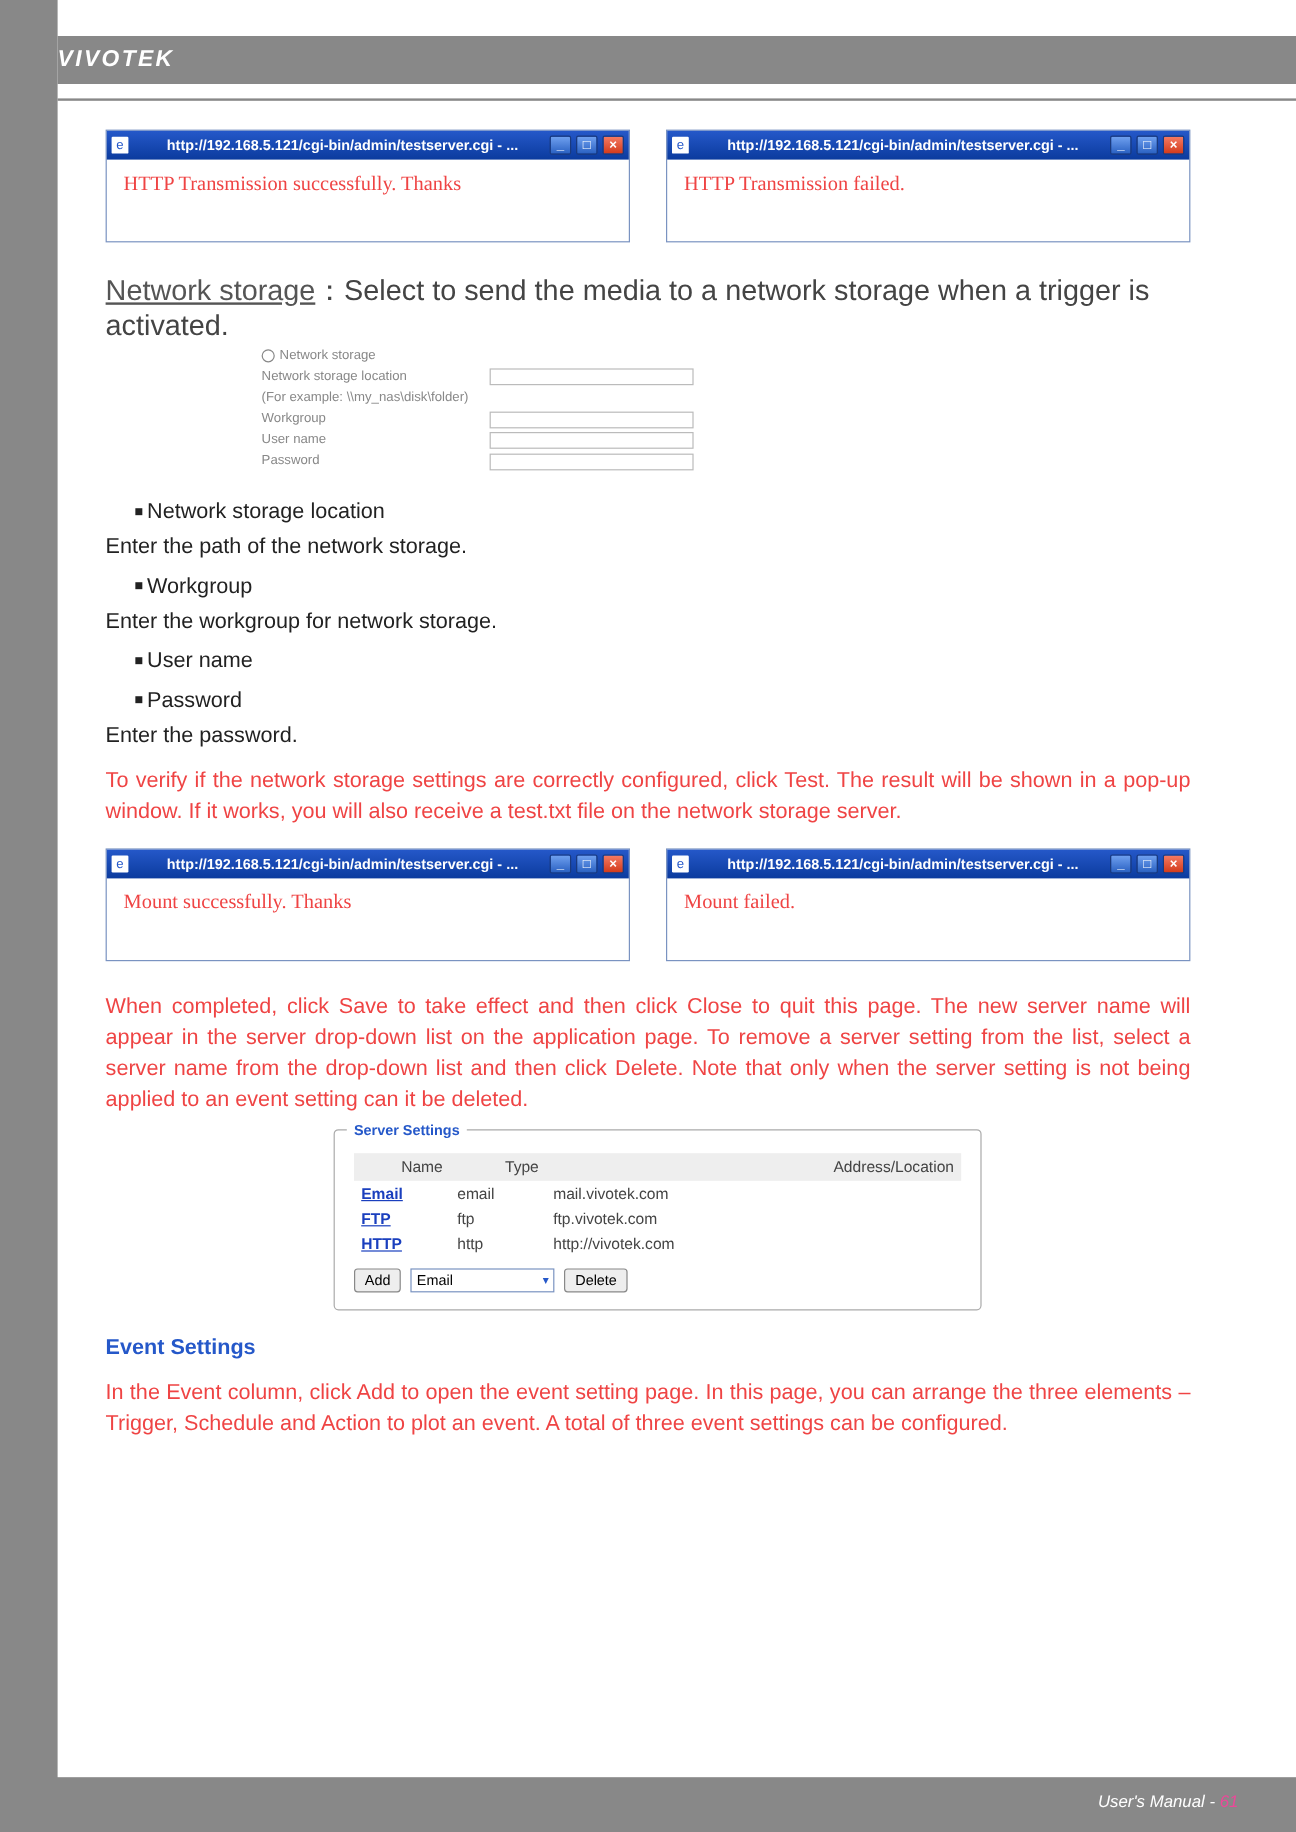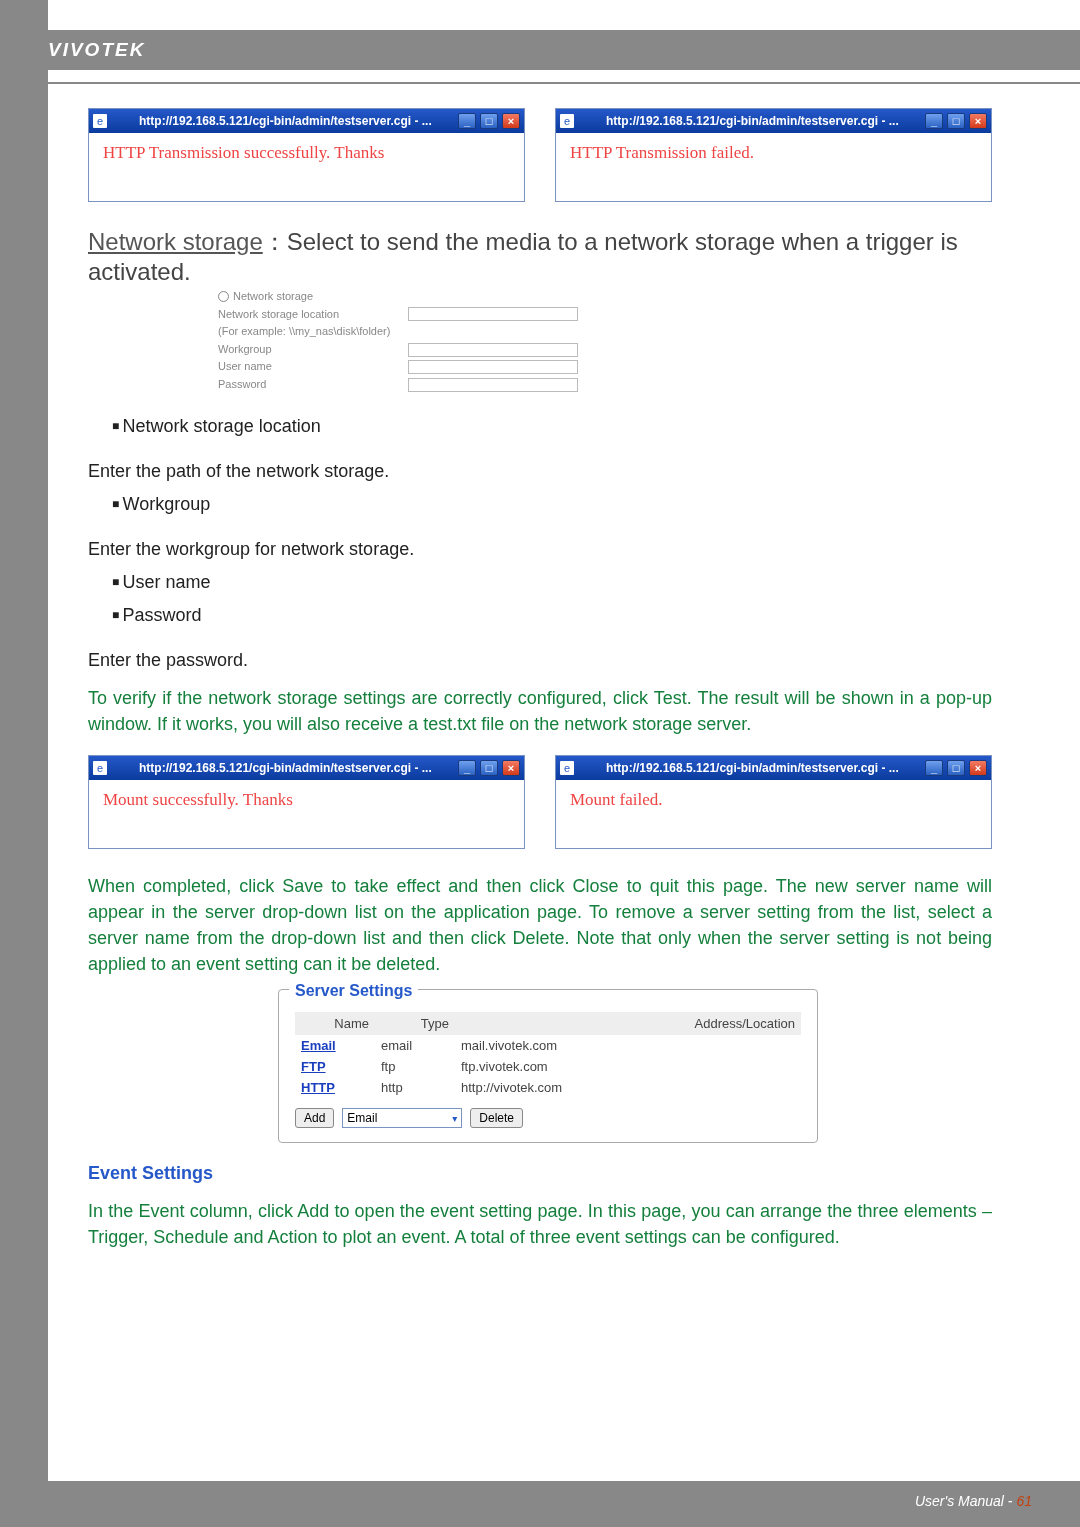--- a/index.html
+++ b/index.html
@@ -23,36 +23,36 @@
   .nettitle { font-size: 24px; color: #444; margin-bottom: 2px; }
   .nettitle .u { text-decoration: underline; color: #555; }
   .net-form { margin-left: 130px; margin-top: 2px; margin-bottom: 22px; font-size: 11px; color: #888; line-height: 1.6; }
   .radio { display: inline-block; width: 11px; height: 11px; border: 1px solid #888; border-radius: 50%; margin-right: 4px; vertical-align: -2px; }
   .net-form .row { display: flex; align-items: center; }
   .net-form .lbl2 { width: 190px; }
   .net-form .inp { width: 170px; height: 14px; border: 1px solid #bbb; background: #fff; }
   .doc-list { margin-left: 24px; font-size: 18px; color: #222; }
   .doc-list .bullet { margin-top: 12px; }
   .doc-list .bullet::before { content: "■ "; font-size: 12px; vertical-align: 2px; }
-  .doc-list .plain { margin-top: 24px; }
-  .para { font-size: 18px; color: #15803d; text-align: justify; line-height: 1.45; margin-top: 14px; }
+  .doc-list .plain { margin-top: 8px; }
+  .para { font-size: 18px; color: #ef4444; text-align: justify; line-height: 1.45; margin-top: 14px; }
   .server-settings { margin: 12px auto 12px 190px; width: 540px; border: 1px solid #aaa; border-radius: 4px; padding: 14px 16px 14px 16px; font-size: 13px; }
-  .server-settings .legend { position: relative; top: -22px; left: -6px; background: #fff; padding: 0 6px; display: inline-block; color: #2558c9; font-weight: bold; font-size: 16px; }
+  .server-settings .legend { position: relative; top: -22px; left: -6px; background: #fff; padding: 0 6px; display: inline-block; color: #2558c9; font-weight: bold; font-size: 12px; }
   .server-settings table { width: 100%; border-collapse: collapse; font-size: 13px; color: #444; margin-top: -10px; }
   .server-settings th { text-align: right; background: #eee; padding: 4px 6px; font-weight: normal; }
   .server-settings td { padding: 3px 6px; }
   .server-settings td.link { color: #1a3fbe; text-decoration: underline; font-weight: bold; }
   .server-settings .btnrow { margin-top: 10px; display: flex; align-items: center; gap: 8px; }
   .btn { border: 1px solid #888; background: #eee; border-radius: 3px; padding: 2px 8px; font-size: 12px; }
   .select { border: 1px solid #7a93c1; background: #fff; font-size: 12px; width: 120px; height: 20px; display: inline-flex; align-items: center; justify-content: space-between; padding: 0 4px; }
   .chev { font-size: 10px; color: #2558c9; }
   .event-h { color: #2558c9; font-weight: bold; font-size: 18px; margin-top: 20px; }
   .footer { position: absolute; right: 48px; bottom: 18px; font-size: 14px; font-style: italic; }
   .footer .um { color: #fff; }
-  .footer .pg { color: #c2410c; }
+  .footer .pg { color: #ec4899; }
   .bottombar { position: absolute; left: 0; right: 0; bottom: 0; height: 46px; background: #888; }
 </style>
 </head>
 <body>
 
 <div class="page">
   <div class="leftbar"></div>
   <div class="topbar">
     <span>VIVOTEK</span>
   </div>

